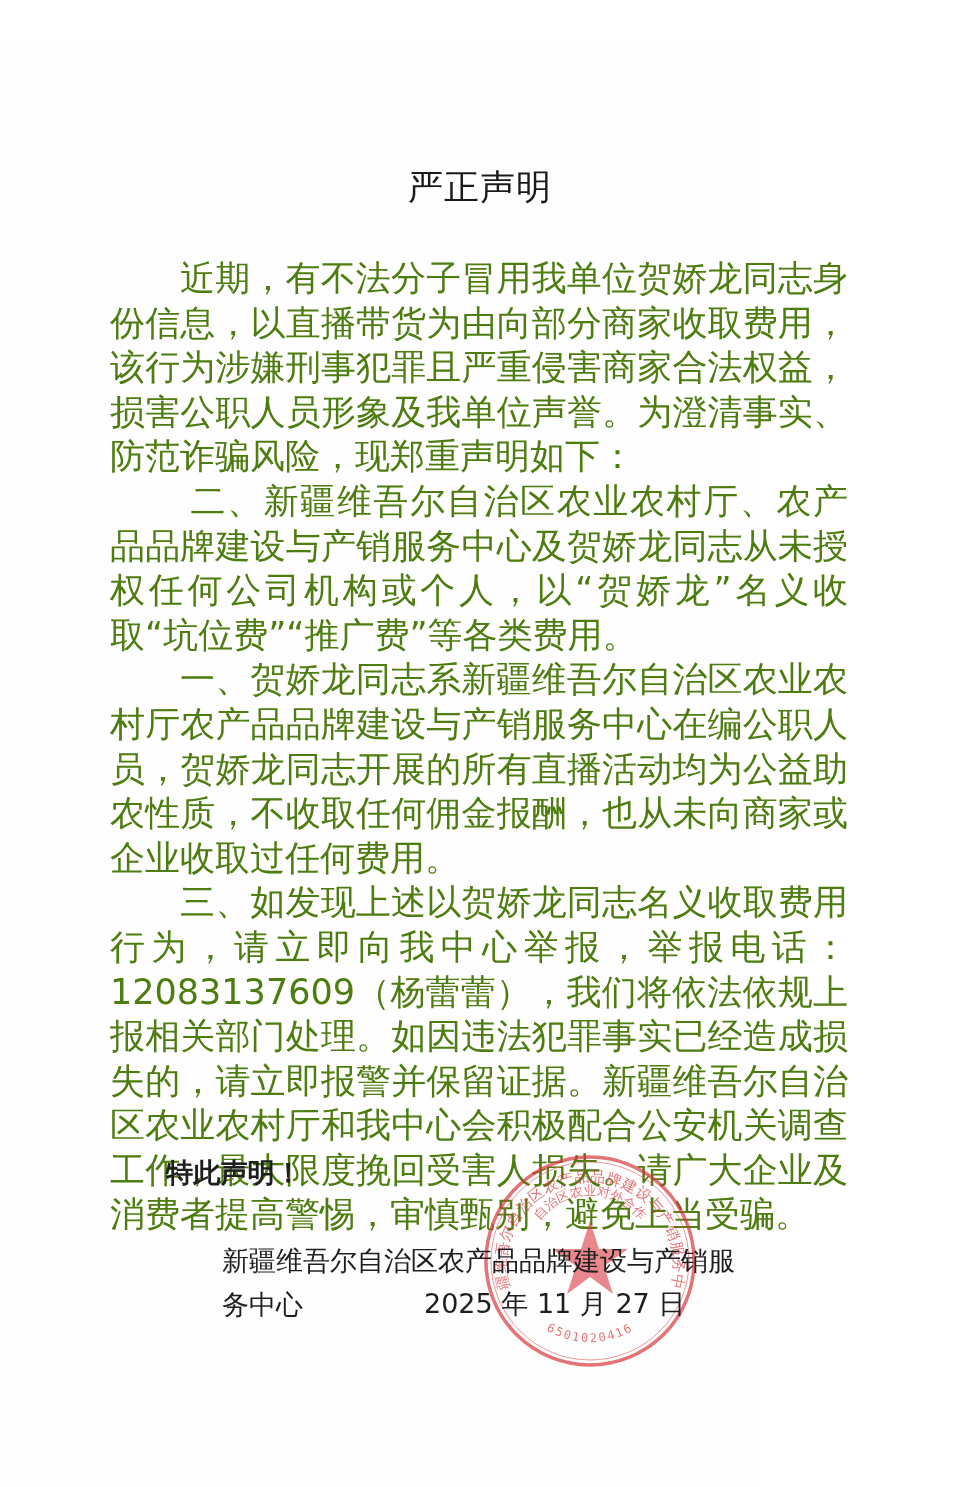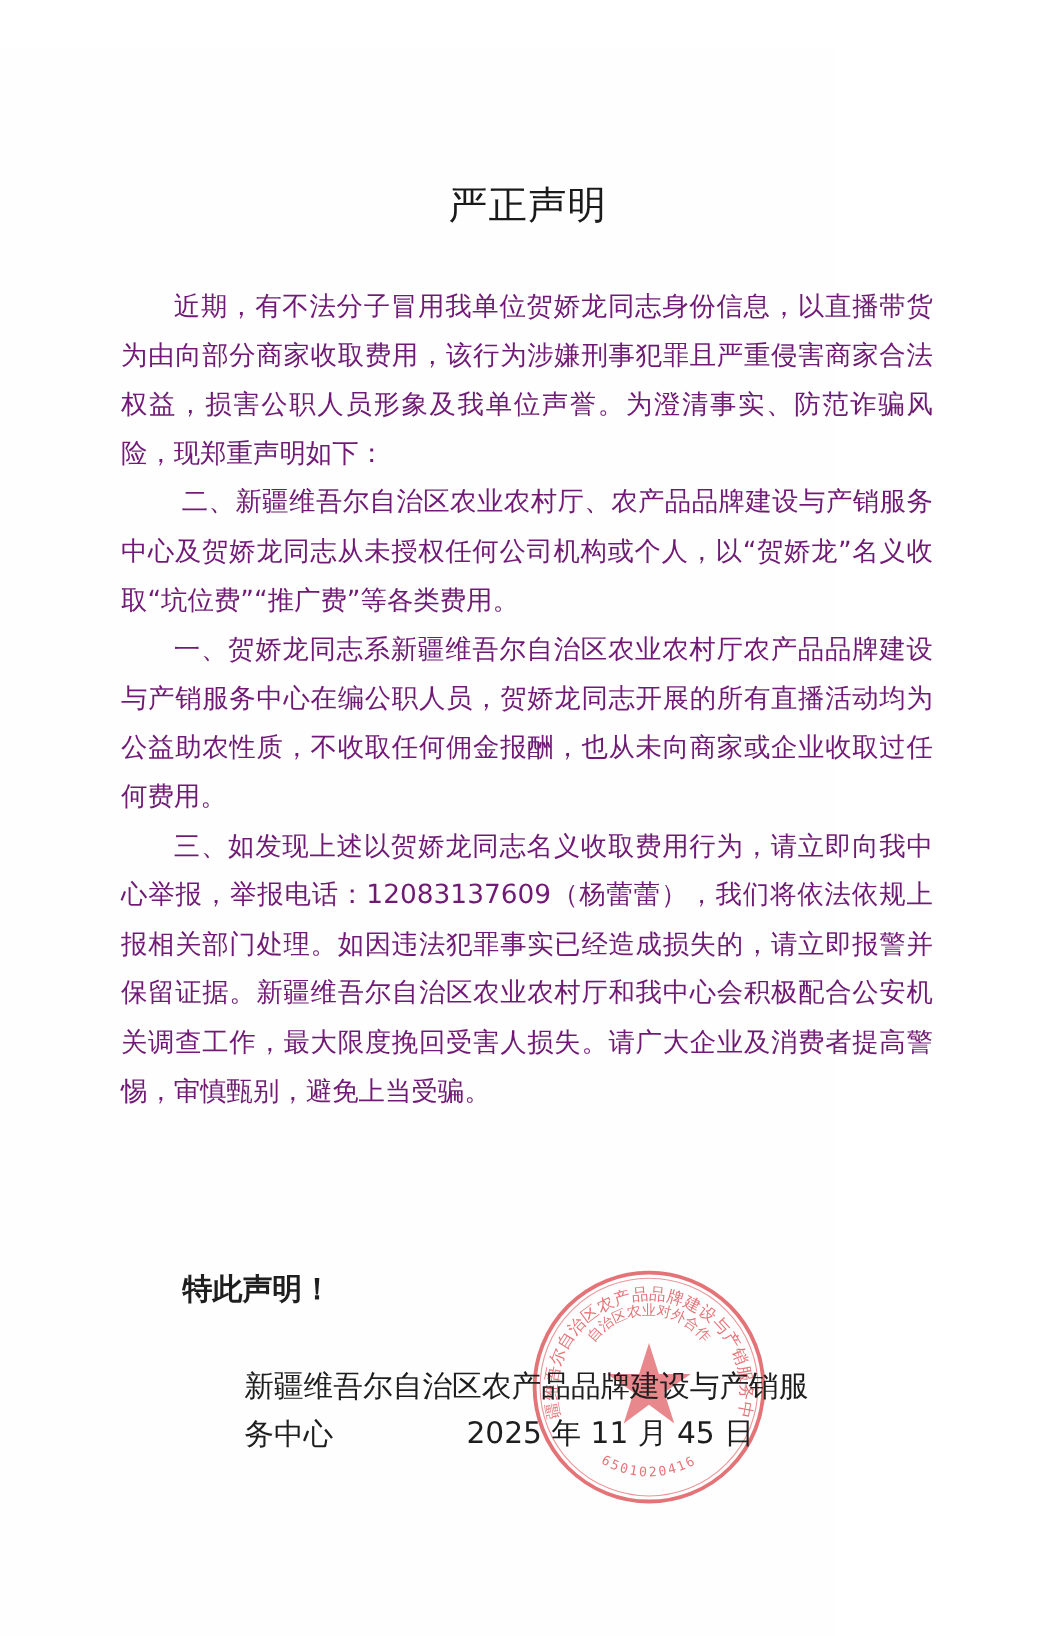--- a/index.html
+++ b/index.html
@@ -32,24 +32,24 @@
       font-size: 35px;
       letter-spacing: 1px;
       line-height: 52px;
       color: #1a1a1a;
     }
     .body-text {
       position: absolute;
       left: 110px;
       top: 213px;
       width: 738px;
-      font-size: 24px;
+      font-size: 35px;
       line-height: 44.6px;
       text-align: justify;
-      color: #701a75;
+      color: #4d7c0f;
     }
     .para {
       margin: 0;
       text-indent: 2em;
     }
     .para.indent-extra {
       text-indent: 2.3em;
     }
     .closing {
       position: absolute;
@@ -118,15 +118,15 @@
     <text font-size="13" fill="#d9393f" font-family="DejaVu Sans, sans-serif">
       <textPath href="#sealArcInner" startOffset="50%" text-anchor="middle">自治区农业对外合作</textPath>
     </text>
     <text font-size="12" fill="#d9393f" font-family="DejaVu Sans Mono, monospace" letter-spacing="2">
       <textPath href="#sealArcBottom" startOffset="50%" text-anchor="middle">6501020416</textPath>
     </text>
     <polygon points="110,70 119,98 148,98 124,115 133,143 110,126 87,143 96,115 72,98 101,98" fill="#d9393f" opacity="0.85"></polygon>
   </svg>
 
   <div class="signature">新疆维吾尔自治区农产品品牌建设与产销服务中心</div>
-  <div class="date">2025 年 11 月 45 日</div>
+  <div class="date">2025 年 11 月 27 日</div>
 
 </div>
 
 </body></html>

